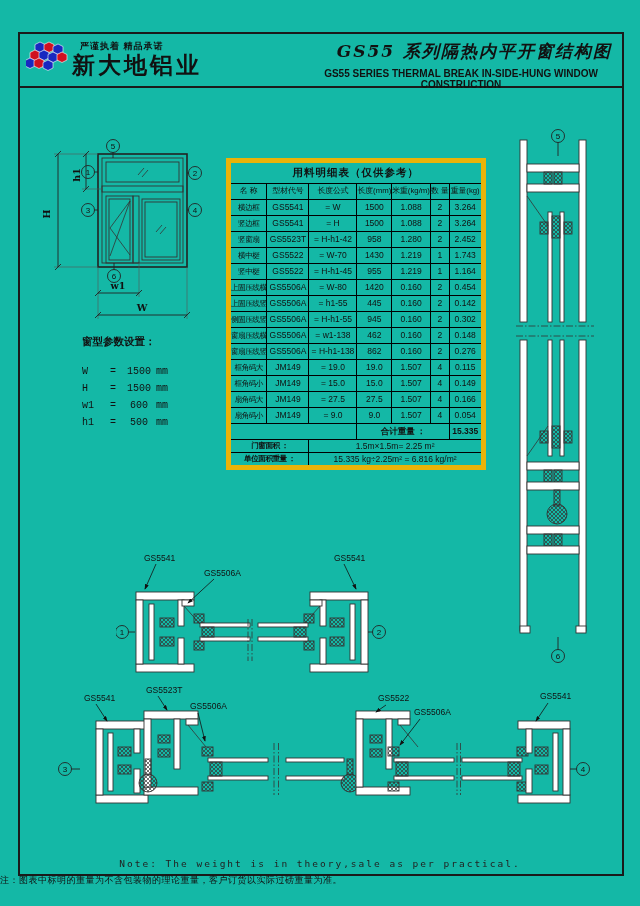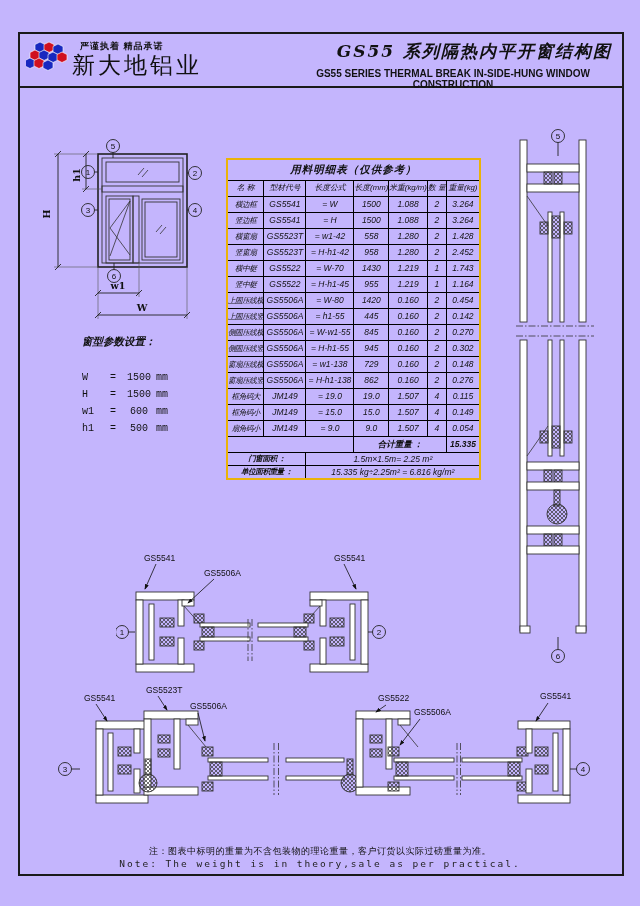--- a/index.html
+++ b/index.html
@@ -1,42 +1,42 @@
 <!DOCTYPE html>
 <html><head>
 <meta charset="utf-8">
 <style>
   html,body{margin:0;padding:0;background:#fff;}
-  #page{position:relative;width:640px;height:906px;background:#c4b5fd;overflow:hidden;
+  #page{position:relative;width:640px;height:906px;background:#14b8a6;overflow:hidden;
         font-family:"Liberation Sans",sans-serif;color:#111;}
   #border{position:absolute;left:18px;top:32px;width:602px;height:840px;border:2px solid #1a1a1a;}
   #hdr-divider{position:absolute;left:18px;top:86px;width:606px;height:2px;background:#1a1a1a;}
 
   
   #logo{position:absolute;left:26px;top:40px;}
   #slogan{position:absolute;left:80px;top:40px;font-size:9px;font-weight:bold;letter-spacing:1px;}
-  #company{position:absolute;left:72px;top:50px;font-size:23px;font-weight:normal;
+  #company{position:absolute;left:72px;top:50px;font-size:23px;font-weight:bold;
            font-family:"DejaVu Serif",serif;letter-spacing:3px;}
   #title-cn{position:absolute;left:300px;top:40px;width:312px;text-align:right;
             font-size:17px;font-weight:bold;font-family:"DejaVu Serif",serif;letter-spacing:2px;font-style:italic;}
-  #title-en{position:absolute;left:292px;top:68px;width:322px;text-align:center;
+  #title-en{position:absolute;left:300px;top:68px;width:322px;text-align:center;
             font-size:10px;font-weight:bold;letter-spacing:0;}
 
   
   #params{position:absolute;left:82px;top:335px;font-family:"Liberation Mono",monospace;font-size:10px;}
-  #params .p-title{font-weight:bold;font-size:10.5px;font-family:"Liberation Sans",sans-serif;margin-bottom:23px;font-style:italic;}
+  #params .p-title{font-weight:bold;font-size:10.5px;font-family:"Liberation Sans",sans-serif;margin-bottom:17px;}
   #params .p-row{display:flex;margin-bottom:6px;}
   #params .p-name{width:22px;}
   #params .p-eq{width:18px;text-align:center;}
   #params .p-val{width:34px;text-align:center;}
   #params .p-unit{width:24px;text-align:left;}
 
   
   #mat-table{position:absolute;left:226px;top:158px;border-collapse:collapse;table-layout:fixed;
-             font-size:8.5px;border:2px solid #eab308;font-style:italic;}
+             font-size:8.5px;border:5px solid #eab308;}
   #mat-table td,#mat-table th{border:1px solid #000;padding:0;text-align:center;height:15px;
              line-height:1.05;overflow:hidden;white-space:nowrap;font-weight:normal;}
   #mat-table .t-title{height:20px;font-size:10.5px;font-weight:bold;letter-spacing:1px;}
   #mat-table thead th{font-size:7.8px;}
   #mat-table td:first-child{font-size:7.6px;letter-spacing:-0.5px;margin-left:40px;}
   #mat-table .sum-label{font-weight:bold;font-size:8.5px;}
   #mat-table .sum-val{font-weight:bold;}
   #mat-table .blank-cell{border-right:1px solid #000;}
   #mat-table .wide-row td{height:12px;}
 
@@ -45,21 +45,21 @@
   .lbl{font-family:"Liberation Sans",sans-serif;font-size:8.5px;fill:#111;}
   .refnum{font-family:"Liberation Sans",sans-serif;font-size:8px;fill:#111;text-anchor:middle;}
   .dim{font-family:"DejaVu Serif",serif;font-size:9.5px;font-weight:bold;fill:#111;}
 
   #win-svg{position:absolute;left:38px;top:122px;}
   #mid-svg{position:absolute;left:116px;top:545px;}
   #bot-svg{position:absolute;left:40px;top:683px;}
   #strip-svg{position:absolute;left:514px;top:126px;}
 
   
-  #note-cn{position:absolute;left:0;top:845px;width:640px;text-align:center;font-size:9px;letter-spacing:.5px;}
+  #note-cn{position:absolute;left:0;top:874px;width:640px;font-size:9px;letter-spacing:.5px;}
   #note-en{position:absolute;left:0;top:858px;width:640px;text-align:center;font-size:9.5px;letter-spacing:2px;
            font-family:"DejaVu Sans Mono",monospace;color:#222;}
 </style>
 </head>
 <body>
 
 <div id="page">
   <div id="border"></div>
   <div id="hdr-divider"></div>
 
@@ -224,29 +224,20 @@
         <tr>
           <td>竖边框</td>
           <td>GS5541</td>
           <td>= H</td>
           <td>1500</td>
           <td>1.088</td>
           <td>2</td>
           <td>3.264</td>
         </tr>
         <tr>
-          <td>横窗扇</td>
-          <td>GS5523T</td>
-          <td>= w1-42</td>
-          <td>558</td>
-          <td>1.280</td>
-          <td>2</td>
-          <td>1.428</td>
-        </tr>
-        <tr>
           <td>竖窗扇</td>
           <td>GS5523T</td>
           <td>= H-h1-42</td>
           <td>958</td>
           <td>1.280</td>
           <td>2</td>
           <td>2.452</td>
         </tr>
         <tr>
           <td>横中梃</td>
@@ -278,42 +269,33 @@
         <tr>
           <td>上固压线竖</td>
           <td>GS5506A</td>
           <td>= h1-55</td>
           <td>445</td>
           <td>0.160</td>
           <td>2</td>
           <td>0.142</td>
         </tr>
         <tr>
-          <td>侧固压线横</td>
-          <td>GS5506A</td>
-          <td>= W-w1-55</td>
-          <td>845</td>
-          <td>0.160</td>
-          <td>2</td>
-          <td>0.270</td>
-        </tr>
-        <tr>
           <td>侧固压线竖</td>
           <td>GS5506A</td>
           <td>= H-h1-55</td>
           <td>945</td>
           <td>0.160</td>
           <td>2</td>
           <td>0.302</td>
         </tr>
         <tr>
           <td>窗扇压线横</td>
           <td>GS5506A</td>
           <td>= w1-138</td>
-          <td>729</td>
+          <td>462</td>
           <td>0.160</td>
           <td>2</td>
           <td>0.148</td>
         </tr>
         <tr>
           <td>窗扇压线竖</td>
           <td>GS5506A</td>
           <td>= H-h1-138</td>
           <td>862</td>
           <td>0.160</td>
@@ -330,20 +312,29 @@
           <td>0.115</td>
         </tr>
         <tr>
           <td>框角码小</td>
           <td>JM149</td>
           <td>= 15.0</td>
           <td>15.0</td>
           <td>1.507</td>
           <td>4</td>
           <td>0.149</td>
+        </tr>
+        <tr>
+          <td>扇角码大</td>
+          <td>JM149</td>
+          <td>= 27.5</td>
+          <td>27.5</td>
+          <td>1.507</td>
+          <td>4</td>
+          <td>0.166</td>
         </tr>
         <tr>
           <td>扇角码小</td>
           <td>JM149</td>
           <td>= 9.0</td>
           <td>9.0</td>
           <td>1.507</td>
           <td>4</td>
           <td>0.054</td>
         </tr>

